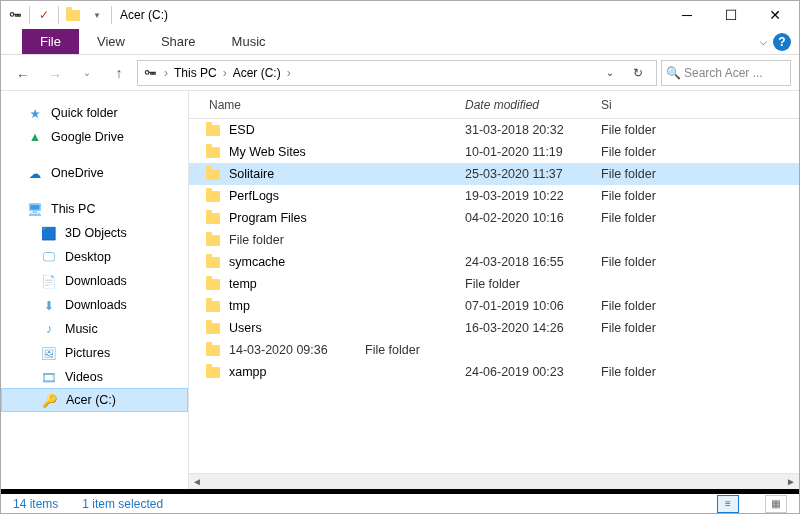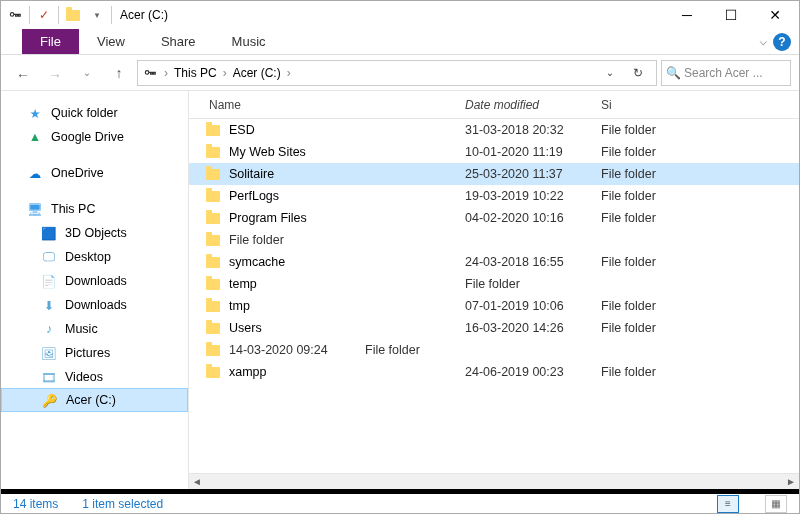--- a/index.html
+++ b/index.html
@@ -256,21 +256,21 @@
               <div class="folder-icon"></div>
             </span>
             <span class="rname">Users</span>
             <span class="rdate">16-03-2020 14:26</span>
             <span class="rtype">File folder</span>
           </div>
           <div class="row">
             <span class="ricon">
               <div class="folder-icon"></div>
             </span>
-            <span class="rdate">14-03-2020 09:24</span>
+            <span class="rdate">14-03-2020 09:36</span>
             <span class="rtype">File folder</span>
           </div>
           <div class="row">
             <span class="ricon">
               <div class="folder-icon"></div>
             </span>
             <span class="rname">xampp</span>
             <span class="rdate">24-06-2019 00:23</span>
             <span class="rtype">File folder</span>
           </div>

